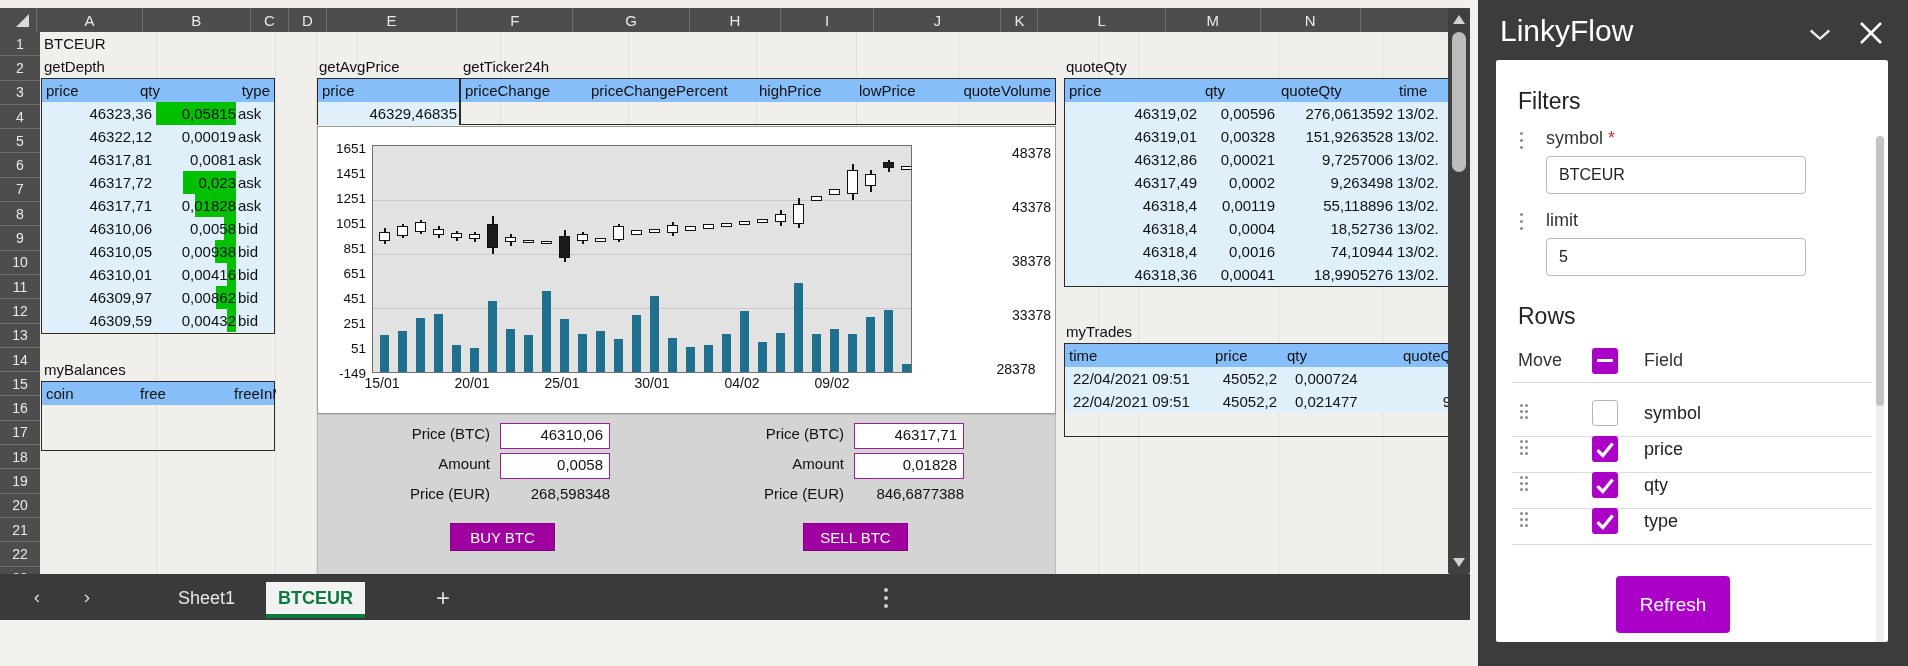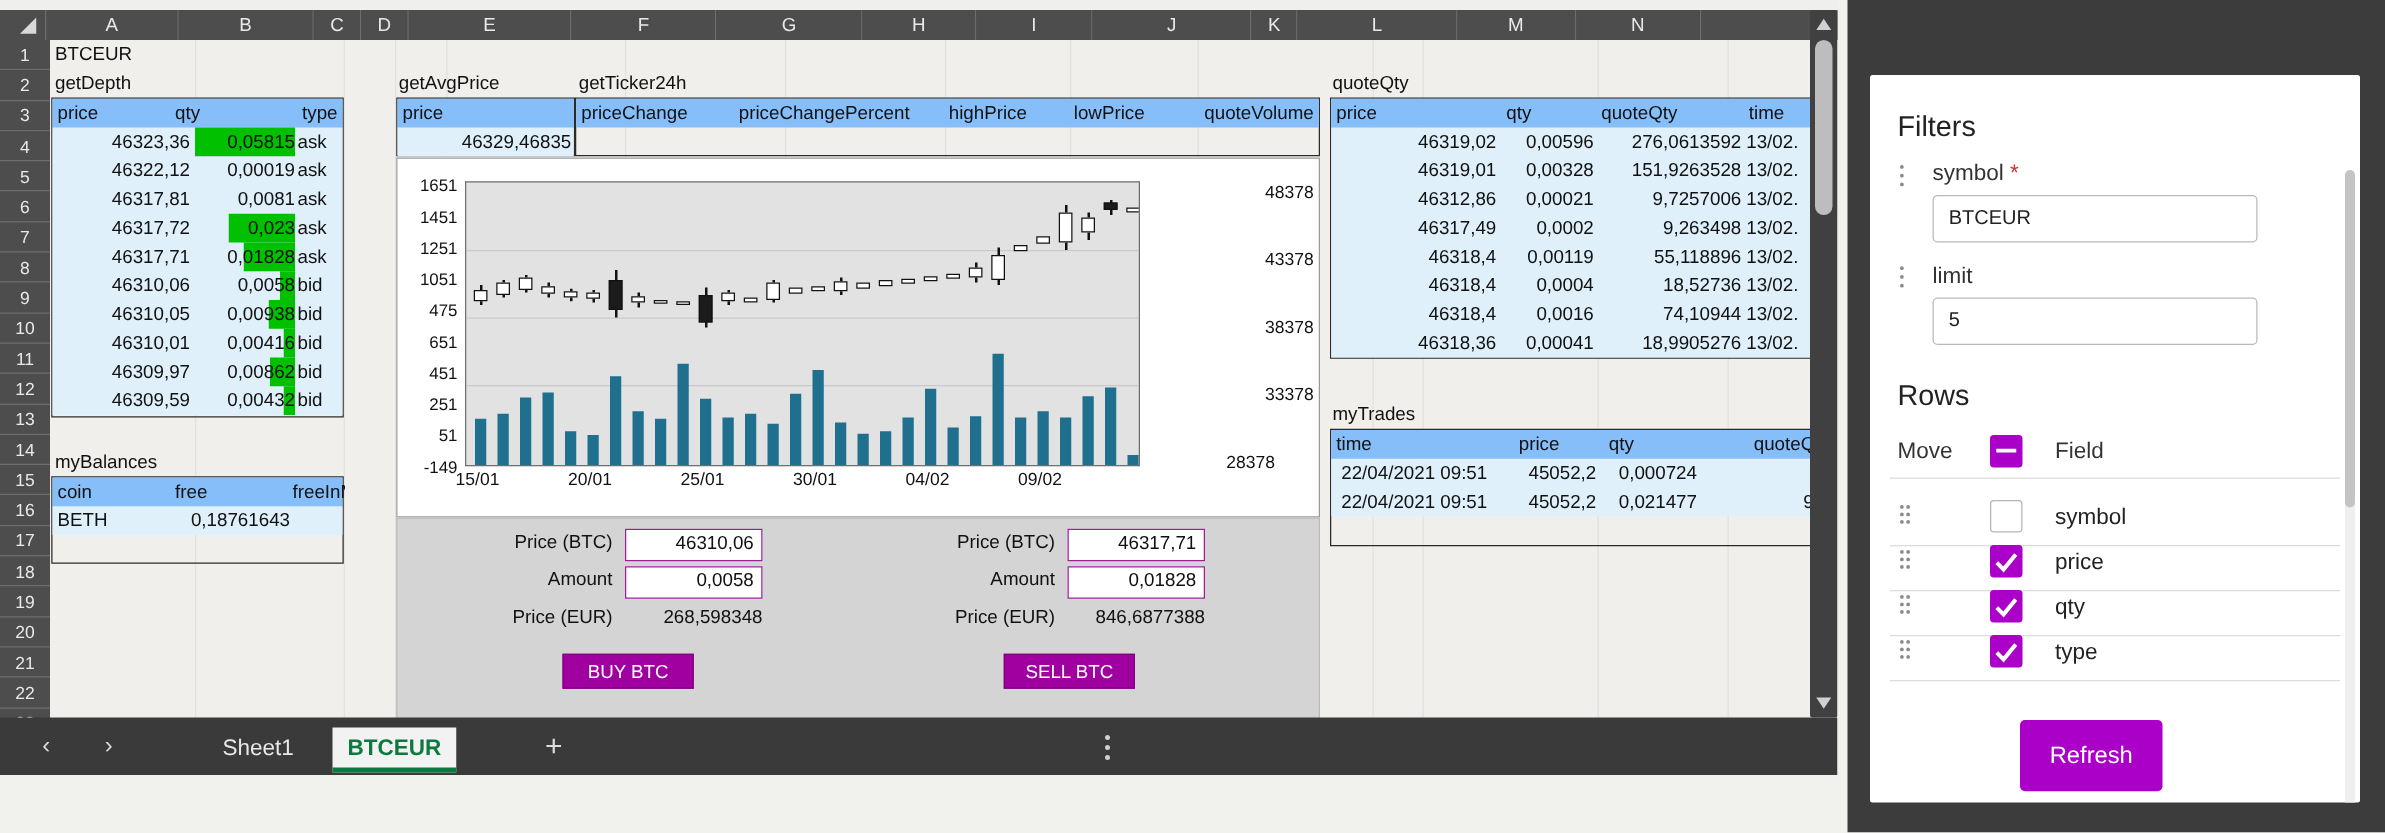--- a/index.html
+++ b/index.html
@@ -228,24 +228,20 @@
 
       <div class="cell l" style="left:4px;top:326px;width:200px">myBalances</div>
 
       <div class="tblock" style="left:1px;top:349px;width:234px;height:70px">
         <div class="thead">
           <div class="hcell l" style="left:4px">coin</div>
           <div class="hcell l" style="left:98px">free</div>
           <div class="hcell l" style="left:192px;overflow:hidden;width:42px">freeInMyCurrency</div>
         </div>
         <div class="tbody">
-          <div class="trow">
-            <div class="dcell l" style="left:4px">BETH</div>
-            <div class="dcell r" style="left:60px;width:130px">0,18761643</div>
-          </div>
         </div>
       </div>
 
       <div class="cell l" style="left:279px;top:23px;width:180px">getAvgPrice</div>
       <div class="cell l" style="left:423px;top:23px;width:180px">getTicker24h</div>
 
       <div class="tblock" style="left:277px;top:46px;width:143px;height:47px">
         <div class="thead">
           <div class="hcell l" style="left:4px">price</div>
         </div>
@@ -265,32 +261,32 @@
           <div class="hcell r" style="right:4px">quoteVolume</div>
         </div>
       </div>
 
       <div class="chartbox" style="left:277px;top:94px;width:739px;height:288px">
 
         <div class="ytick" style="left:2px;top:14px;width:46px">1651</div>
         <div class="ytick" style="left:2px;top:39px;width:46px">1451</div>
         <div class="ytick" style="left:2px;top:64px;width:46px">1251</div>
         <div class="ytick" style="left:2px;top:89px;width:46px">1051</div>
-        <div class="ytick" style="left:2px;top:114px;width:46px">475</div>
+        <div class="ytick" style="left:2px;top:114px;width:46px">851</div>
         <div class="ytick" style="left:2px;top:139px;width:46px">651</div>
         <div class="ytick" style="left:2px;top:164px;width:46px">451</div>
         <div class="ytick" style="left:2px;top:189px;width:46px">251</div>
         <div class="ytick" style="left:2px;top:214px;width:46px">51</div>
         <div class="ytick" style="left:0px;top:239px;width:48px">-149</div>
 
         <div class="ytick2" style="right:4px;top:18px;width:70px;text-align:right">48378</div>
         <div class="ytick2" style="right:4px;top:72px;width:70px;text-align:right">43378</div>
         <div class="ytick2" style="right:4px;top:126px;width:70px;text-align:right">38378</div>
         <div class="ytick2" style="right:4px;top:180px;width:70px;text-align:right">33378</div>
-        <div class="ytick2" style="right:4px;top:234px;width:70px;text-align:left">28378</div>
+        <div class="ytick2" style="right:4px;top:234px;width:70px;text-align:center">28378</div>
 
         <div class="plot" style="left:54px;top:18px;width:540px;height:228px">
           <div class="hgrid" style="top:54px"></div>
           <div class="hgrid" style="top:108px"></div>
           <div class="hgrid" style="top:162px"></div>
 
           <div class="bar" style="left:7px;width:9px;bottom:0;height:37px"></div>
           <div class="bar" style="left:25px;width:9px;bottom:0;height:41px"></div>
           <div class="bar" style="left:43px;width:9px;bottom:0;height:54px"></div>
           <div class="bar" style="left:61px;width:9px;bottom:0;height:58px"></div>
@@ -546,20 +542,30 @@
       <div class="addtab" style="left:436px">+</div>
       <div style="position:absolute;left:884px;top:14px;width:6px;height:20px">
         <div class="dot" style="left:0;top:0;background:#d0d0d0;width:4px;height:4px"></div>
         <div class="dot" style="left:0;top:8px;background:#d0d0d0;width:4px;height:4px"></div>
         <div class="dot" style="left:0;top:16px;background:#d0d0d0;width:4px;height:4px"></div>
       </div>
     </div>
   </div>
 
   <div class="lf">
+    <div class="lfhead">
+      <div class="lftitle">LinkyFlow</div>
+      <svg class="lfchev" viewBox="0 0 24 24" fill="none" stroke="#e8e8e8" stroke-width="2">
+        <polyline points="4,9 12,16 20,9"></polyline>
+      </svg>
+      <svg class="lfclose" viewBox="0 0 24 24" fill="none" stroke="#ffffff" stroke-width="2">
+        <line x1="4" y1="4" x2="20" y2="20"></line>
+          <line x1="20" y1="4" x2="4" y2="20"></line>
+      </svg>
+    </div>
 
     <div class="lfcard">
       <div class="lfsect" style="left:22px;top:28px">Filters</div>
 
       <div class="drag6" style="left:22px;top:72px">
         <div class="dot" style="left:2px;top:0"></div>
         <div class="dot" style="left:2px;top:7px"></div>
         <div class="dot" style="left:2px;top:14px"></div>
       </div>
       <div class="lffieldlbl" style="left:50px;top:68px">

